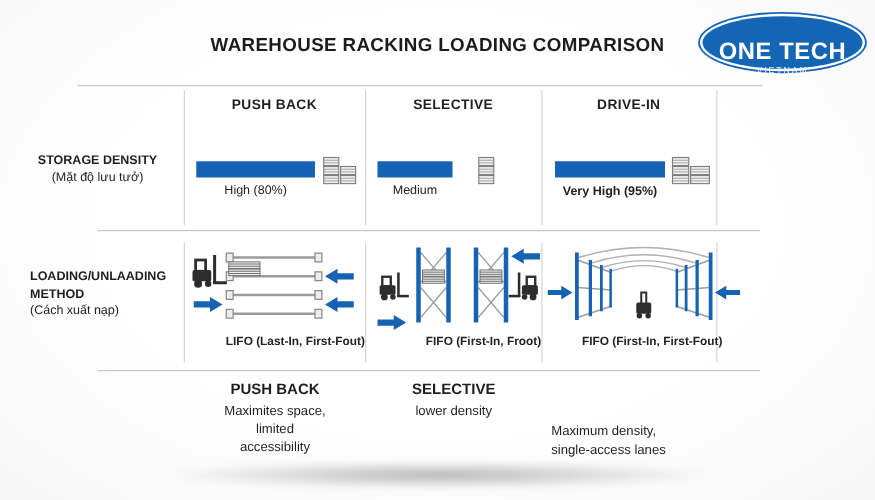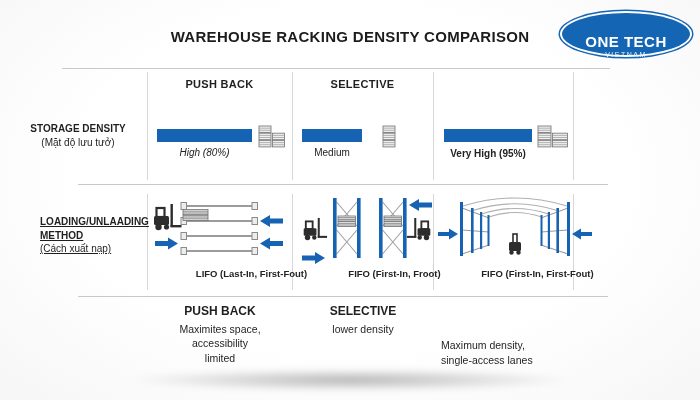--- a/index.html
+++ b/index.html
@@ -12,55 +12,55 @@
     position:absolute;top:28px;left:0;width:700px;text-align:center;
     font-size:15px;font-weight:bold;letter-spacing:.3px;color:#1c1c1c;
   }
   
   .logo{position:absolute;top:9px;left:558px;width:136px;height:50px;}
   .logo-oval{
     position:absolute;inset:4px;background:#1565b5;border-radius:50%;
     box-shadow:0 0 0 2px #ffffff, 0 0 0 3.5px #1565b5;
     display:flex;flex-direction:column;align-items:center;justify-content:center;
   }
-  .logo-main{font-size:15px;font-weight:bold;color:#fff;letter-spacing:.5px;line-height:1;margin-top:23px;}
+  .logo-main{font-size:19px;font-weight:bold;color:#fff;letter-spacing:.5px;line-height:1;margin-top:23px;}
   .logo-sub{font-size:7px;color:#eaf2fb;letter-spacing:1.5px;line-height:1;margin-top:2px;}
   
   .hline{position:absolute;height:1px;background:#c9c9c9;}
   .vline{position:absolute;width:1px;background:#d7d7d7;}
   
   .colhead{position:absolute;top:78px;text-align:center;font-size:11px;font-weight:bold;letter-spacing:.3px;}
   
   .rowlabel{position:absolute;font-size:10px;line-height:1.35;}
   .rowlabel b{font-weight:bold;}
   
   .dbar{position:absolute;top:129px;height:13px;background:#1563b2;}
   .dlabel{position:absolute;top:147px;text-align:center;font-size:10px;color:#222;}
   .dicon{position:absolute;top:124px;}
   
-  .lcaption{position:absolute;top:268px;text-align:center;font-size:9.5px;font-weight:600;color:#222;margin-left:32px;}
+  .lcaption{position:absolute;top:268px;text-align:right;font-size:9.5px;font-weight:600;color:#222;}
   .lsvg{position:absolute;}
   
   .summary{position:absolute;text-align:center;font-size:10.5px;line-height:1.4;}
   .summary .stitle{font-size:12px;font-weight:bold;margin-bottom:2px;}
   .summary.left{text-align:left;}
   
   .shadow{
     position:absolute;left:120px;top:368px;width:460px;height:24px;border-radius:50%;
     background:radial-gradient(ellipse at center, rgba(0,0,0,.28) 0%, rgba(0,0,0,0) 68%);
     filter:blur(3px);
   }
   svg{display:block;}
 </style>
 </head>
 <body>
 
 <div id="slide">
 
-  <div class="title">WAREHOUSE RACKING DENSITY COMPARISON</div>
+  <div class="title">WAREHOUSE RACKING LOADING COMPARISON</div>
   <div class="logo">
     <div class="logo-oval">
       <div class="logo-main">ONE TECH</div>
       <div class="logo-sub">VIETNAM</div>
     </div>
   </div>
 
   <div class="hline" style="top:68px;left:62px;width:548px;"></div>
   <div class="hline" style="top:184px;left:78px;width:530px;"></div>
   <div class="hline" style="top:296px;left:78px;width:530px;"></div>
@@ -69,20 +69,21 @@
   <div class="vline" style="left:292px;top:72px;height:108px;"></div>
   <div class="vline" style="left:433px;top:72px;height:108px;"></div>
   <div class="vline" style="left:573px;top:72px;height:108px;"></div>
   <div class="vline" style="left:147px;top:194px;height:96px;"></div>
   <div class="vline" style="left:292px;top:194px;height:96px;"></div>
   <div class="vline" style="left:433px;top:194px;height:96px;"></div>
   <div class="vline" style="left:573px;top:194px;height:96px;"></div>
 
   <div class="colhead" style="left:147px;width:145px;">PUSH BACK</div>
   <div class="colhead" style="left:292px;width:141px;">SELECTIVE</div>
+  <div class="colhead" style="left:433px;width:140px;">DRIVE-IN</div>
 
   <div class="rowlabel" style="left:15px;top:122px;width:126px;text-align:center;">
     <b>STORAGE DENSITY</b><br>
     <span>(Mặt độ lưu tưở)</span>
   </div>
 
   <div class="dbar" style="left: 157px; width: 95px;"></div>
   <svg class="dicon" style="left:257px;" width="30" height="26" viewBox="0 0 30 26">
     <g fill="#efefef" stroke="#7d7d7d" stroke-width="0.9">
       <rect x="2" y="2" width="12" height="6.5"></rect>
@@ -97,21 +98,21 @@
       <line x1="2" y1="11.4" x2="14" y2="11.4"></line>
         <line x1="2" y1="13.5" x2="14" y2="13.5"></line>
       <line x1="2" y1="18.6" x2="14" y2="18.6"></line>
         <line x1="2" y1="20.7" x2="14" y2="20.7"></line>
       <line x1="15.5" y1="11.4" x2="27.5" y2="11.4"></line>
         <line x1="15.5" y1="13.5" x2="27.5" y2="13.5"></line>
       <line x1="15.5" y1="18.6" x2="27.5" y2="18.6"></line>
         <line x1="15.5" y1="20.7" x2="27.5" y2="20.7"></line>
     </g>
   </svg>
-  <div class="dlabel" style="left:157px;width:95px;font-style:italic;">High (80%)</div>
+  <div class="dlabel" style="left:157px;width:95px;">High (80%)</div>
 
   <div class="dbar" style="left: 302px; width: 60px;"></div>
   <svg class="dicon" style="left:381px;" width="16" height="26" viewBox="0 0 16 26">
     <g fill="#efefef" stroke="#7d7d7d" stroke-width="0.9">
       <rect x="2" y="2" width="12" height="6.5"></rect>
         <rect x="2" y="9.2" width="12" height="6.5"></rect>
         <rect x="2" y="16.4" width="12" height="6.5"></rect>
     </g>
     <g stroke="#9a9a9a" stroke-width="0.7">
       <line x1="2" y1="4.2" x2="14" y2="4.2"></line>
@@ -141,21 +142,21 @@
       <line x1="2" y1="18.6" x2="15" y2="18.6"></line>
         <line x1="2" y1="20.7" x2="15" y2="20.7"></line>
       <line x1="16.5" y1="11.4" x2="31.5" y2="11.4"></line>
         <line x1="16.5" y1="13.5" x2="31.5" y2="13.5"></line>
       <line x1="16.5" y1="18.6" x2="31.5" y2="18.6"></line>
         <line x1="16.5" y1="20.7" x2="31.5" y2="20.7"></line>
     </g>
   </svg>
   <div class="dlabel" style="left:434px;width:108px;top:148px;font-weight:bold;">Very High (95%)</div>
 
-  <div class="rowlabel" style="left:40px;top:215px;width:120px;text-decoration:underline;">
+  <div class="rowlabel" style="left:24px;top:215px;width:120px;">
     <b>LOADING/UNLAADING</b><br>
     <b>METHOD</b><br>
     <span>(Cách xuất nạp)</span>
   </div>
 
   <svg class="lsvg" style="left:152px;top:196px;" width="134" height="70" viewBox="0 0 134 70">
     <g stroke="#9b9b9b" stroke-width="2">
       <line x1="33" y1="10" x2="101" y2="10"></line>
         <line x1="33" y1="25" x2="101" y2="25"></line>
       <line x1="33" y1="40" x2="101" y2="40"></line>
@@ -283,22 +284,22 @@
     <g fill="#1563b2">
       <polygon points="0,38 11,38 11,34.5 20,40 11,45.5 11,42 0,42"></polygon>
       <polygon points="154,38 143,38 143,34.5 134,40 143,45.5 143,42 154,42"></polygon>
     </g>
   </svg>
   <div class="lcaption" style="left:433px;width:145px;">FIFO (First-In, First-Fout)</div>
 
   <div class="summary" style="left:147px;top:303px;width:146px;">
     <div class="stitle">PUSH BACK</div>
     <div>Maximites space,</div>
+    <div>limited</div>
     <div>accessibility</div>
-    <div>limited</div>
   </div>
   <div class="summary" style="left:292px;top:303px;width:142px;">
     <div class="stitle">SELECTIVE</div>
     <div>lower density</div>
   </div>
   <div class="summary left" style="left:441px;top:318px;width:125px;margin-top:20px;">
     <div>Maximum density,</div>
     <div>single-access lanes</div>
   </div>
 

